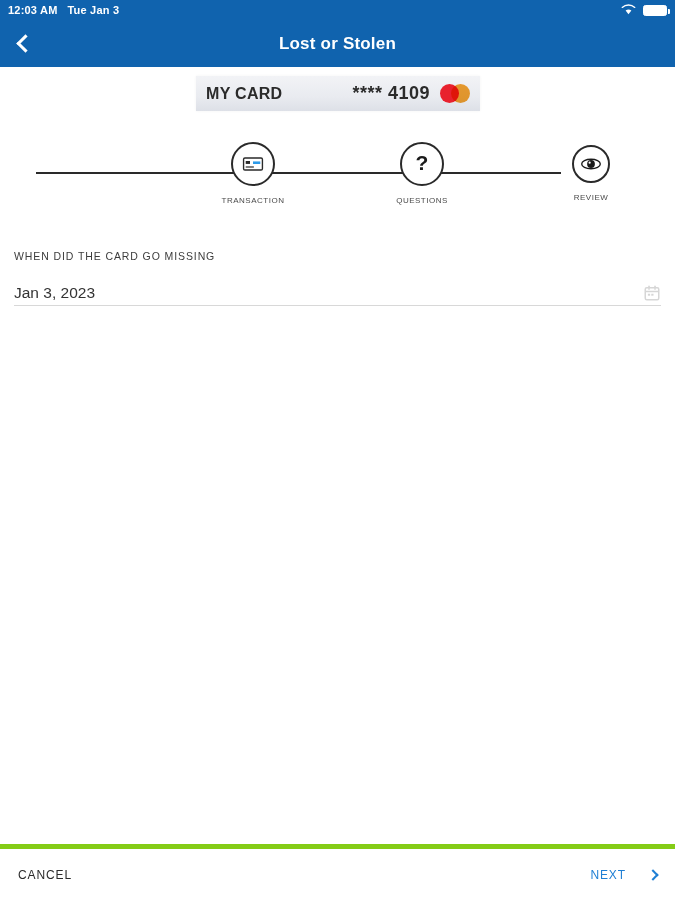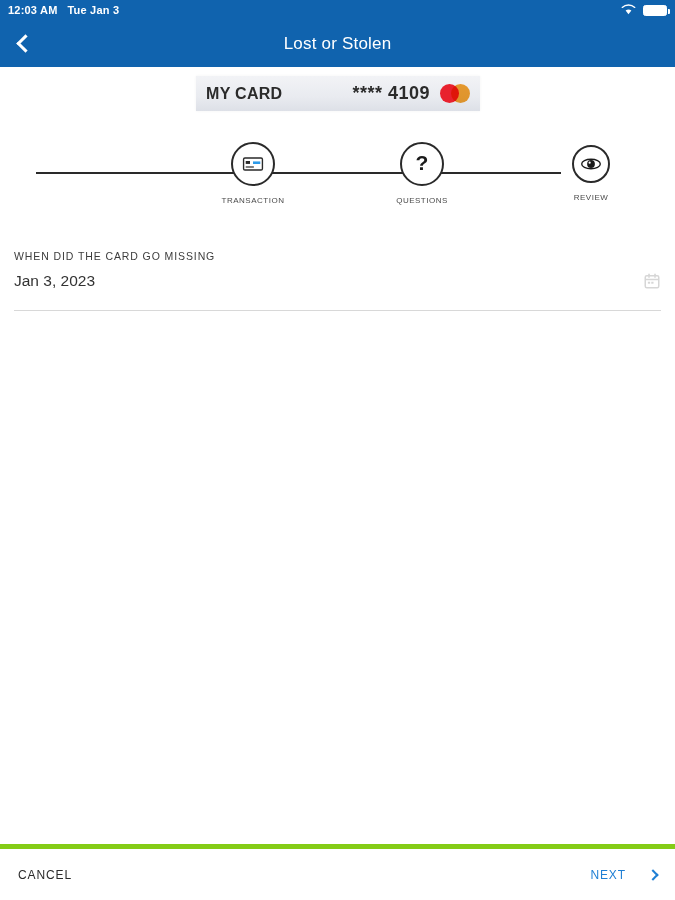--- a/index.html
+++ b/index.html
@@ -81,21 +81,21 @@
     border-left: 3px solid #ffffff;
     border-bottom: 3px solid #ffffff;
     transform: rotate(45deg);
     margin-left: 4px;
   }
   .header-title {
     flex: 1 1 auto;
     text-align: center;
     color: #ffffff;
     font-size: 17px;
-    font-weight: normal;
+    font-weight: bold;
     letter-spacing: 0.2px;
   }
 
   
   .card-region {
     position: relative;
     height: 59px;
     background: #ffffff;
     flex: 0 0 auto;
     overflow: hidden;
@@ -194,25 +194,25 @@
   
   .content { flex: 1 1 auto; padding: 0 14px; position: relative; }
   .field-label {
     margin-top: 18px;
     font-size: 10.5px;
     letter-spacing: 0.9px;
     color: #3c3c3c;
     text-transform: uppercase;
   }
   .date-row {
-    margin-top: 10px;
+    margin-top: 22px;
     display: flex;
     align-items: flex-start;
     border-bottom: 1px solid #d8d8d8;
-    padding-bottom: 20px;
+    padding-bottom: 3px;
   }
   .date-value {
     flex: 1 1 auto;
     font-size: 15.5px;
     color: #333333;
   }
   .cal-icon { width: 18px; height: 18px; opacity: 0.35; }
 
   
   .footer {

